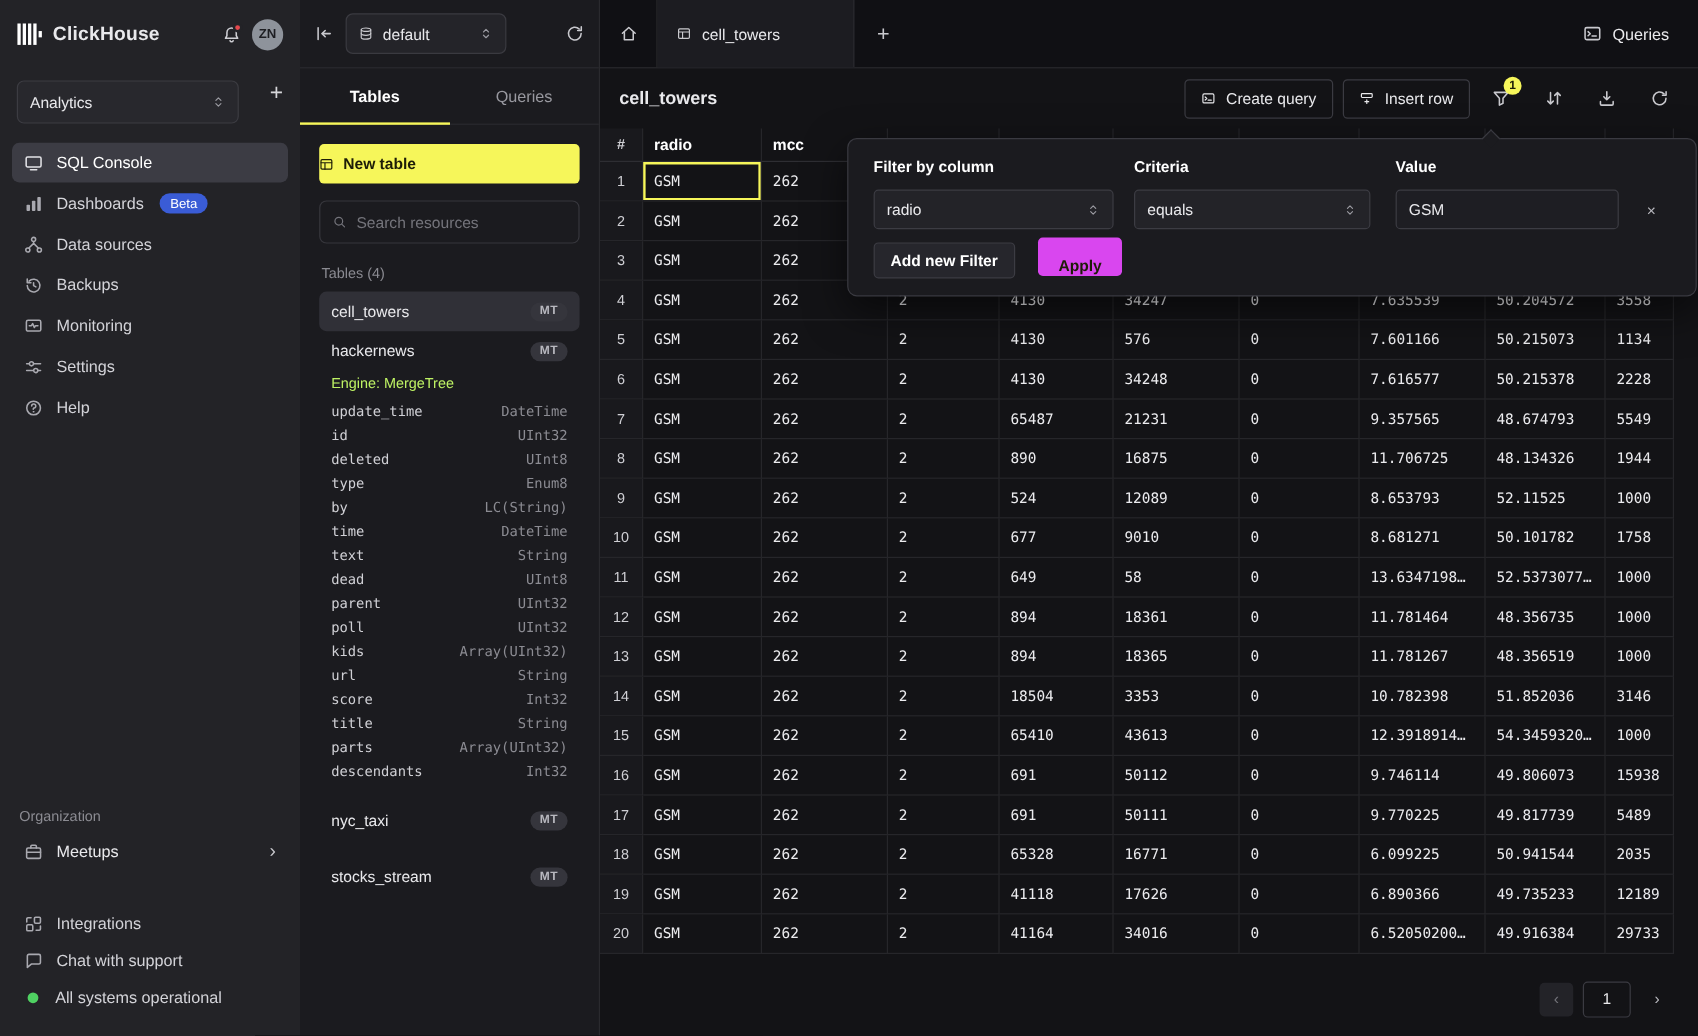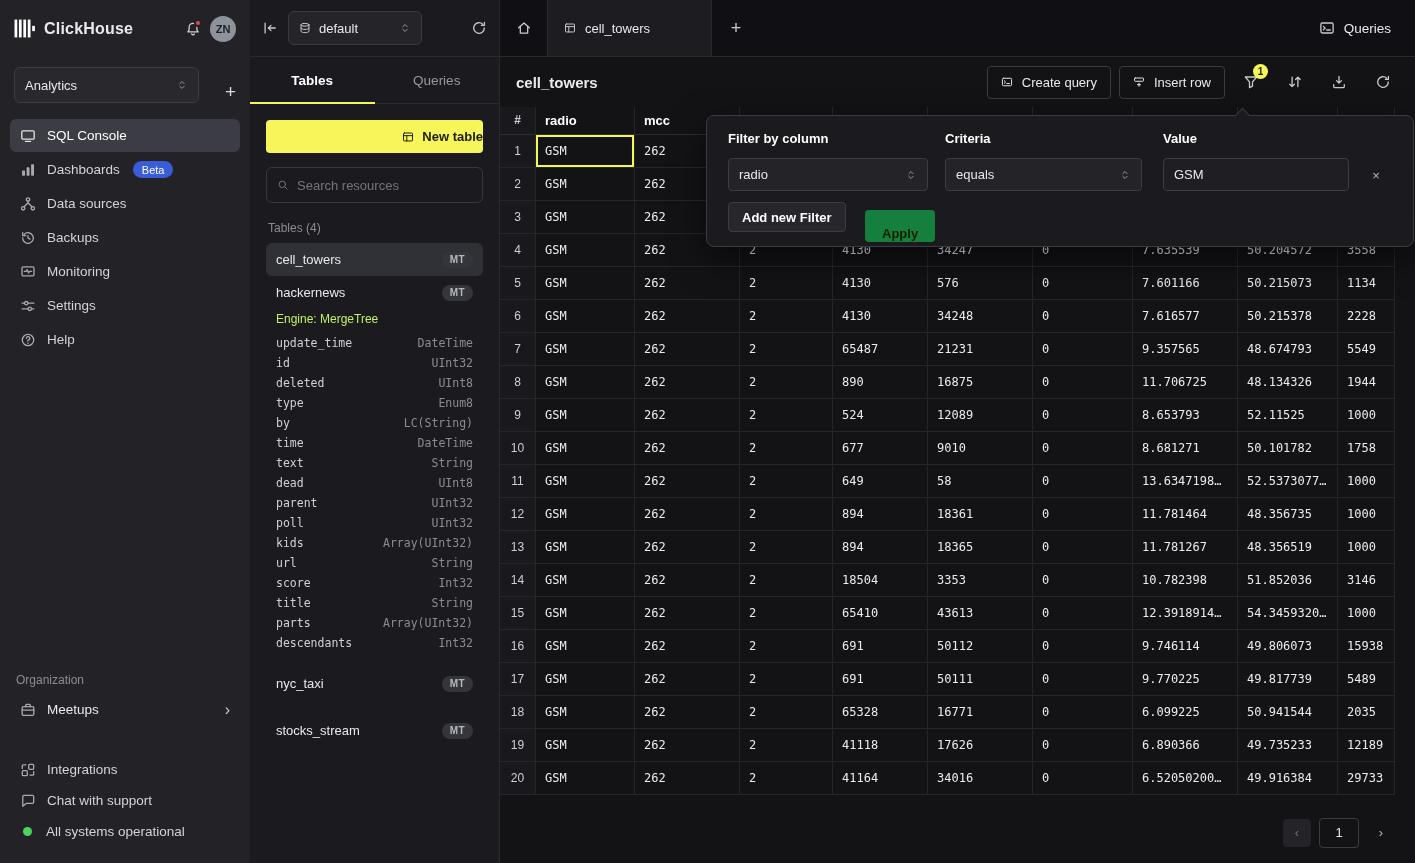--- a/index.html
+++ b/index.html
@@ -12,21 +12,21 @@
 .icon-btn{display:flex;align-items:center;justify-content:center;background:none;border:0;color:#c9c9ce;cursor:pointer}
 
 
 .sidebar{width:250px;background:#232327;display:flex;flex-direction:column;flex-shrink:0}
 .sb-top{height:57px;display:flex;align-items:center;gap:9px;padding:0 14px;flex-shrink:0}
 .brand{font-size:16px;font-weight:700;letter-spacing:.2px}
 .grow{flex:1}
 .bell-wrap{position:relative;color:#cfcfd4}
 .bell-dot{position:absolute;top:-2px;right:-1px;width:8px;height:8px;border-radius:50%;background:#e5484d;border:2px solid #232327}
 .avatar{width:26px;height:26px;border-radius:50%;background:#8e939b;color:#1d1e22;font-size:11px;font-weight:700;display:flex;align-items:center;justify-content:center}
-.ws-row{display:flex;align-items:flex-end;gap:26px;padding:10px 14px 8px}
+.ws-row{display:flex;align-items:flex-start;gap:26px;padding:10px 14px 8px}
 .ws-select{flex:1;height:36px;background:#28282d;border:1px solid #3c3c42;border-radius:6px;display:flex;align-items:center;justify-content:space-between;padding:0 10px;cursor:pointer}
 .plus-glyph{font-size:19px;color:#d6d6da}
 nav{padding:8px 10px 0}
 .nav-item{height:33px;border-radius:6px;display:flex;align-items:center;gap:11px;padding:0 10px;color:#d3d3d8;font-size:13.5px;margin-bottom:1px;cursor:pointer}
 .nav-item .nicon{color:#a9a9b0;display:flex}
 .nav-item.active{background:#3c3c44;color:#fff}
 .nav-item.active .nicon{color:#e2e2e6}
 .badge-beta{margin-left:2px;background:#3a5cd6;color:#fff;font-size:11px;padding:2.5px 9px;border-radius:999px}
 .connect{margin:14px 14px 0;border:1px solid #3c3c42;border-radius:8px;height:40px;display:flex;align-items:center;gap:10px;padding:0 12px;font-size:13.5px;cursor:pointer;color:#e9e9ec}
 .sb-spacer{flex:1}
@@ -41,21 +41,21 @@
 .explorer{width:250px;background:#1b1b1f;border-right:1px solid #2a2a2e;display:flex;flex-direction:column;flex-shrink:0}
 .ex-top{height:57px;border-bottom:1px solid #2a2a2e;display:flex;align-items:center;gap:10px;padding:0 12px;flex-shrink:0}
 .db-select{height:34px;border:1px solid #3a3a40;background:#242429;border-radius:6px;display:flex;align-items:center;gap:8px;padding:0 10px;min-width:134px;cursor:pointer}
 .db-select .updown{margin-left:auto}
 .ex-refresh{margin-left:auto}
 .ex-tabs{height:47px;display:flex;border-bottom:1px solid #2a2a2e;flex-shrink:0}
 .ex-tab{flex:1;display:flex;align-items:center;justify-content:center;font-size:13.5px;color:#98989f;cursor:pointer;position:relative}
 .ex-tab.active{color:#fff;font-weight:600}
 .ex-tab.active::after{content:"";position:absolute;left:0;right:0;bottom:-1px;height:2px;background:#f6f65a}
 .ex-body{padding:16px;overflow:hidden}
-.new-table{width:100%;height:33px;background:#f6f65a;border:0;border-radius:4px;color:#1d1d07;font-size:13px;font-weight:600;display:flex;align-items:center;justify-content:flex-end;gap:8px;font-family:inherit;cursor:pointer}
+.new-table{width:100%;height:33px;background:#f6f65a;border:0;border-radius:4px;color:#1d1d07;font-size:13px;font-weight:600;display:flex;align-items:center;justify-content:flex-start;gap:8px;font-family:inherit;cursor:pointer}
 .search-box{margin-top:14px;height:36px;border:1px solid #37373d;border-radius:6px;display:flex;align-items:center;gap:8px;padding:0 10px;color:#74747b;cursor:text}
 .tables-label{margin:18px 2px 8px;font-size:12px;color:#8b8b92}
 .tbl-item{height:33px;display:flex;align-items:center;justify-content:space-between;padding:0 10px;border-radius:6px;font-size:13px;cursor:pointer}
 .tbl-item.selected{background:#303037}
 .tbl-item.mt-gap{margin-top:14px}
 .badge-mt{background:#35353c;color:#b7b7be;font-size:10px;font-weight:600;padding:2.5px 8px;border-radius:999px;letter-spacing:.4px}
 .engine-line{font-size:12px;color:#bef264;padding:3px 10px 7px}
 .col-row{height:20px;display:flex;align-items:center;justify-content:space-between;padding:0 10px;font-family:"DejaVu Sans Mono",monospace;font-size:11.5px}
 .col-row .cname{color:#d0d0d5}
 .col-row .ctype{color:#8b8b92}
@@ -81,21 +81,21 @@
 .g-cell.gutter{border:0;background:transparent}
 .g-cell.selcell{box-shadow:inset 0 0 0 2px #f6f65a}
 
 .filter-popup{position:absolute;left:206px;top:8px;width:708px;height:132px;background:#1b1b1f;border:1px solid #3a3a41;border-radius:8px;box-shadow:0 12px 34px rgba(0,0,0,.55);z-index:20}
 .popup-caret{position:absolute;top:-6px;left:530px;width:11px;height:11px;background:#1b1b1f;border-left:1px solid #3a3a41;border-top:1px solid #3a3a41;transform:rotate(45deg)}
 .fp-label{position:absolute;top:15px;font-size:13px;font-weight:600;color:#fff}
 .fp-select{position:absolute;top:42px;height:33px;background:#232328;border:1px solid #3c3c43;border-radius:4px;display:flex;align-items:center;justify-content:space-between;padding:0 10px;font-size:13px;cursor:pointer}
 .fp-input{position:absolute;top:42px;height:33px;background:#1e1e23;border:1px solid #3c3c43;border-radius:4px;display:flex;align-items:center;padding:0 10px;font-size:13px}
 .fp-close{position:absolute;top:48px;left:658px;width:22px;height:22px;color:#b9b9bf}
 .fp-add{position:absolute;top:86px;left:21px;height:30px;border:1px solid #3c3c43;background:#26262c;border-radius:4px;color:#fff;font-size:13px;font-weight:600;padding:0 13px;font-family:inherit;cursor:pointer}
-.fp-apply{position:absolute;top:94px;left:158px;height:30px;background:#15803d;border:0;border-radius:4px;color:#1d1d07;font-size:13px;font-weight:700;padding:16px 17px;font-family:inherit;cursor:pointer}
+.fp-apply{position:absolute;top:82px;left:158px;height:30px;background:#d946ef;border:0;border-radius:4px;color:#1d1d07;font-size:13px;font-weight:700;padding:16px 17px;font-family:inherit;cursor:pointer}
 
 .m-footer{height:61px;display:flex;align-items:center;justify-content:flex-end;gap:8px;padding:0 20px;flex-shrink:0}
 .pg-btn{width:28px;height:28px;border-radius:4px;display:flex;align-items:center;justify-content:center;cursor:pointer}
 .pg-prev{background:#232328;color:#74747b}
 .pg-next{color:#b9b9bf}
 .pg-page{min-width:40px;height:30px;border:1px solid #3b3b42;border-radius:4px;display:flex;align-items:center;justify-content:center;font-size:13px;cursor:pointer}
 </style>
 </head>
 <body>
 

